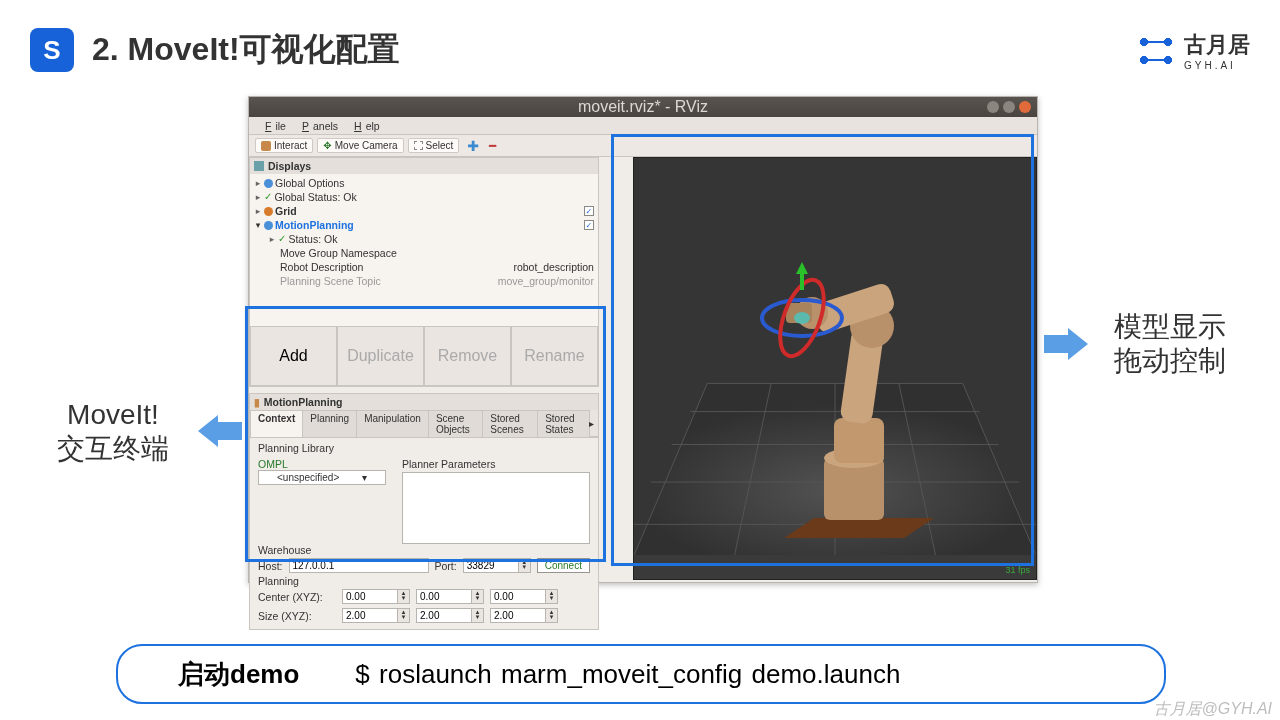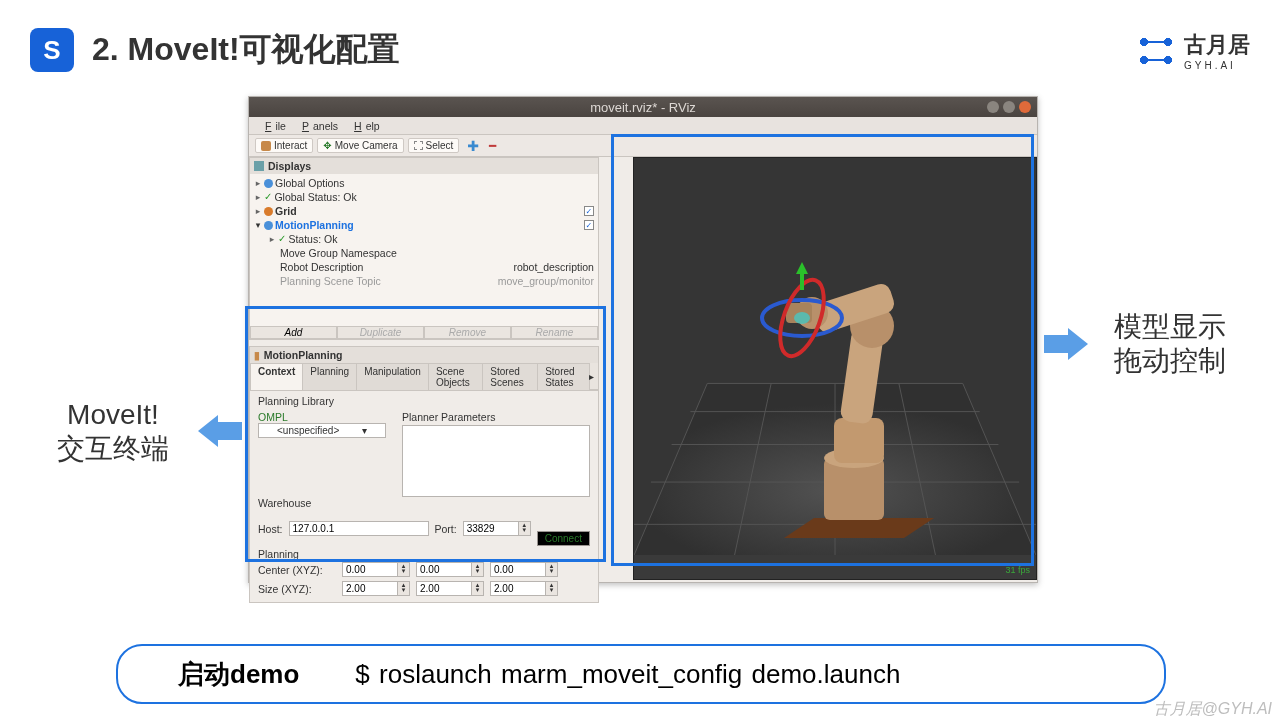--- a/index.html
+++ b/index.html
@@ -12,55 +12,55 @@
   radial-gradient(circle at 6px 6px, #1762d8 4px, transparent 4px),
   radial-gradient(circle at 30px 6px, #1762d8 4px, transparent 4px),
   radial-gradient(circle at 6px 24px, #1762d8 4px, transparent 4px),
   radial-gradient(circle at 30px 24px, #1762d8 4px, transparent 4px),
   linear-gradient(#1762d8,#1762d8) 6px 5px/24px 2px no-repeat,
   linear-gradient(#1762d8,#1762d8) 6px 23px/24px 2px no-repeat; }
 .logo-text { font-size: 22px; font-weight: 700; color: #333; }
 .logo-sub { font-size: 10px; color: #333; letter-spacing: 3px; }
 
 .win { position: absolute; left: 248px; top: 96px; width: 790px; height: 487px; background: #f0ece8; border: 1px solid #b8b4b0; box-shadow: 0 2px 6px rgba(0,0,0,.25); font-size: 11px; color: #333; }
-.win-title { height: 20px; background: linear-gradient(#5a5450,#4a4440); color: #ddd8d4; display: flex; align-items: center; justify-content: center; font-size: 13px; position: relative; }
+.win-title { height: 20px; background: linear-gradient(#5a5450,#4a4440); color: #ddd8d4; display: flex; align-items: center; justify-content: center; font-size: 16px; position: relative; }
 .win-btns { position: absolute; right: 6px; display: flex; gap: 4px; }
 .win-btn { width: 12px; height: 12px; border-radius: 7px; }
 .menubar { height: 18px; background: #e8e3df; display: flex; padding: 0 8px; gap: 4px; align-items: center; border-bottom: 1px solid #cac5c0; font-size: 10.5px; }
 .menubar span { padding: 0 4px; }
 .m-u { text-decoration: underline; }
 .toolbar { height: 22px; background: #ede8e4; display: flex; align-items: center; padding: 0 6px; gap: 4px; border-bottom: 1px solid #cac5c0; font-size: 10px; }
 .tbtn { background: #fdfaf7; border: 1px solid #cfc9c4; padding: 1px 5px; border-radius: 2px; display: flex; align-items: center; gap: 3px; }
 .tic { width: 10px; height: 10px; background: #c7894a; border-radius: 2px; }
 .win-body { display: flex; height: 425px; gap: 30px; }
 .left-col { width: 356px; display: flex; flex-direction: column; }
 .disp-panel { flex: 0 0 142px; background: #f7f3ef; border: 1px solid #cac5c0; margin: 0; }
 .disp-head { height: 16px; background: #e4dfda; font-size: 10.5px; font-weight: 700; padding: 1px 4px; display: flex; align-items: center; gap: 4px; }
 .disp-tree { padding: 2px 4px; font-size: 10.5px; }
 .tree-row { display: flex; align-items: center; padding: 0 0; line-height: 14px; position: relative; }
 .tri { width: 8px; display: inline-block; text-align: center; color: #666; font-size: 9px; }
 .dot { width: 9px; height: 9px; border-radius: 5px; display: inline-block; margin: 0 2px; }
 .chk { width: 10px; height: 10px; border: 1px solid #888; background: #fff; font-size: 8px; line-height: 9px; text-align: center; color: #1762d8; }
 .btn-row { display: flex; border-top: 1px solid #cac5c0; }
-.btn-row button { flex: 1; background: #eae5e0; border: 1px solid #cac5c0; border-top: none; font-size: 10px; padding: 0 0; font-style: italic; }
+.btn-row button { flex: 1; background: #eae5e0; border: 1px solid #cac5c0; border-top: none; font-size: 16px; padding: 20px 0; }
 
 .mp-panel { flex: 1; background: #f0ece8; border: 1px solid #cac5c0; margin-top: 6px; display: flex; flex-direction: column; }
 .mp-head { height: 16px; background: #e4dfda; font-size: 10.5px; font-weight: 700; padding: 1px 4px; display:flex; align-items:center; gap:4px;}
 .tabs { display: flex; background: #e9e4df; border-bottom: 1px solid #cac5c0; font-size: 10px; }
 .tab { padding: 2px 7px; border: 1px solid #cac5c0; border-bottom: none; background: #e0dbd6; margin-right: -1px; }
 .tab.active { background: #f7f3ef; font-weight: 700; }
 .mp-body { padding: 4px 8px; font-size: 10.5px; flex:1; display:flex; flex-direction:column;}
 .sel { border: 1px solid #b8b4b0; background: #fff; font-size: 10px; padding: 1px 18px; width: 128px; display:flex; justify-content:space-between; }
 .pp-box { border: 1px solid #b8b4b0; background: #fff; height: 72px; margin-top: 2px; }
 .wh-row { display: flex; align-items: center; gap: 6px; margin: 2px 0; }
 .inp { border: 1px solid #b8b4b0; background: #fff; font-size: 10px; padding: 1px 3px; }
 .spin { display:flex; }
 .spin .inp { width: 56px; }
 .spin .upd { width: 12px; border:1px solid #b8b4b0; border-left:none; background:#eae5e0; font-size:7px; line-height:5px; text-align:center; }
-.connect { background: #000000; border: 1px solid #9a9490; padding: 1px 7px; font-size: 10px; color:#2a7a2a;margin-top:20px; }
+.connect { background: #ffffff; border: 1px solid #9a9490; padding: 1px 7px; font-size: 10px; color:#2a7a2a; }
 
 .viewport { width: 428px; height: 423px; margin-left: 4px; background: #3a3a3a; position: relative; overflow: hidden; border:1px solid #222;}
 .grid3d { position:absolute; inset:0; }
 .robot { position:absolute; left:60px; top:60px; width:300px; height:340px; }
 .fps { position:absolute; right:6px; bottom:4px; font-size:9px; color:#3aa83a; }
 
 .out-mp { position:absolute; left:245px; top:306px; width:361px; height:256px; border:3px solid #1d72e0; pointer-events:none; }
 .out-vp { position:absolute; left:611px; top:134px; width:423px; height:432px; border:3px solid #1d72e0; pointer-events:none; }
 
 .callout-l { position:absolute; left:38px; top:398px; font-size:28px; color:#333; line-height:34px; text-align:center; width:150px; }

